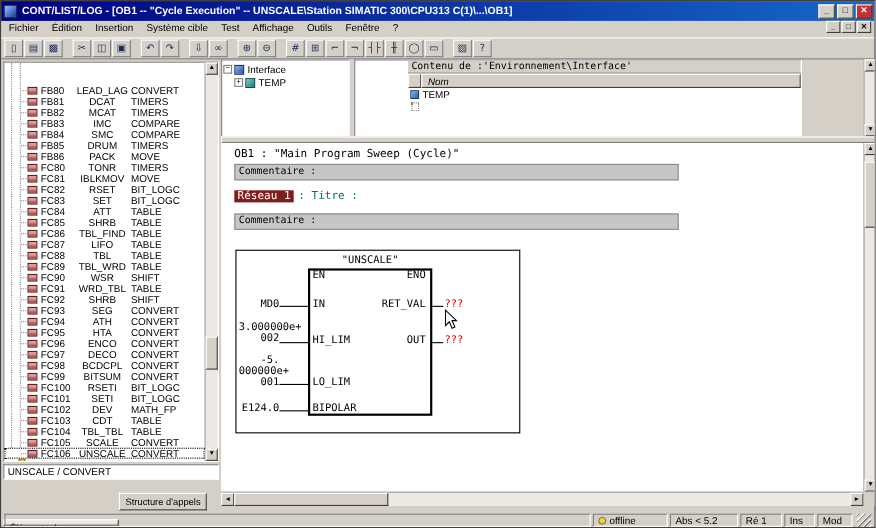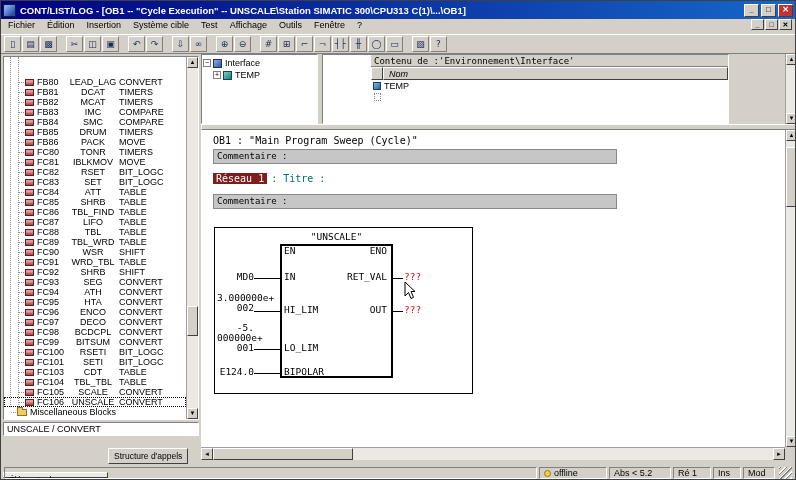--- a/index.html
+++ b/index.html
@@ -386,20 +386,26 @@
             <span class="tcat">BIT_LOGC</span>
           </div>
           <div class="trow" data-name="tree-item">
             <span class="blockicon" data-name="block-icon"></span>
             <span class="tid">FC101</span>
             <span class="tname">SETI</span>
             <span class="tcat">BIT_LOGC</span>
           </div>
           <div class="trow" data-name="tree-item">
             <span class="blockicon" data-name="block-icon"></span>
+            <span class="tid">FC102</span>
+            <span class="tname">DEV</span>
+            <span class="tcat">MATH_FP</span>
+          </div>
+          <div class="trow" data-name="tree-item">
+            <span class="blockicon" data-name="block-icon"></span>
             <span class="tid">FC103</span>
             <span class="tname">CDT</span>
             <span class="tcat">TABLE</span>
           </div>
           <div class="trow" data-name="tree-item">
             <span class="blockicon" data-name="block-icon"></span>
             <span class="tid">FC104</span>
             <span class="tname">TBL_TBL</span>
             <span class="tcat">TABLE</span>
           </div>

